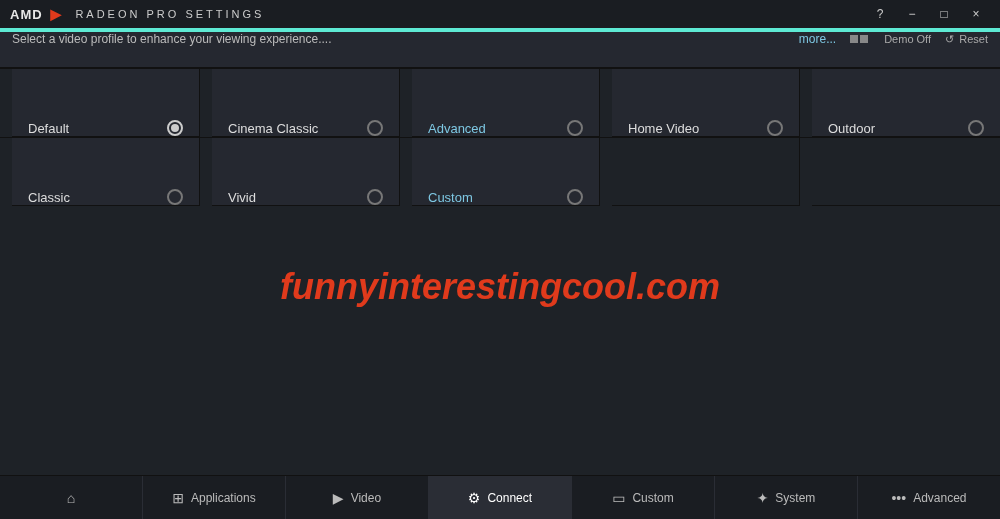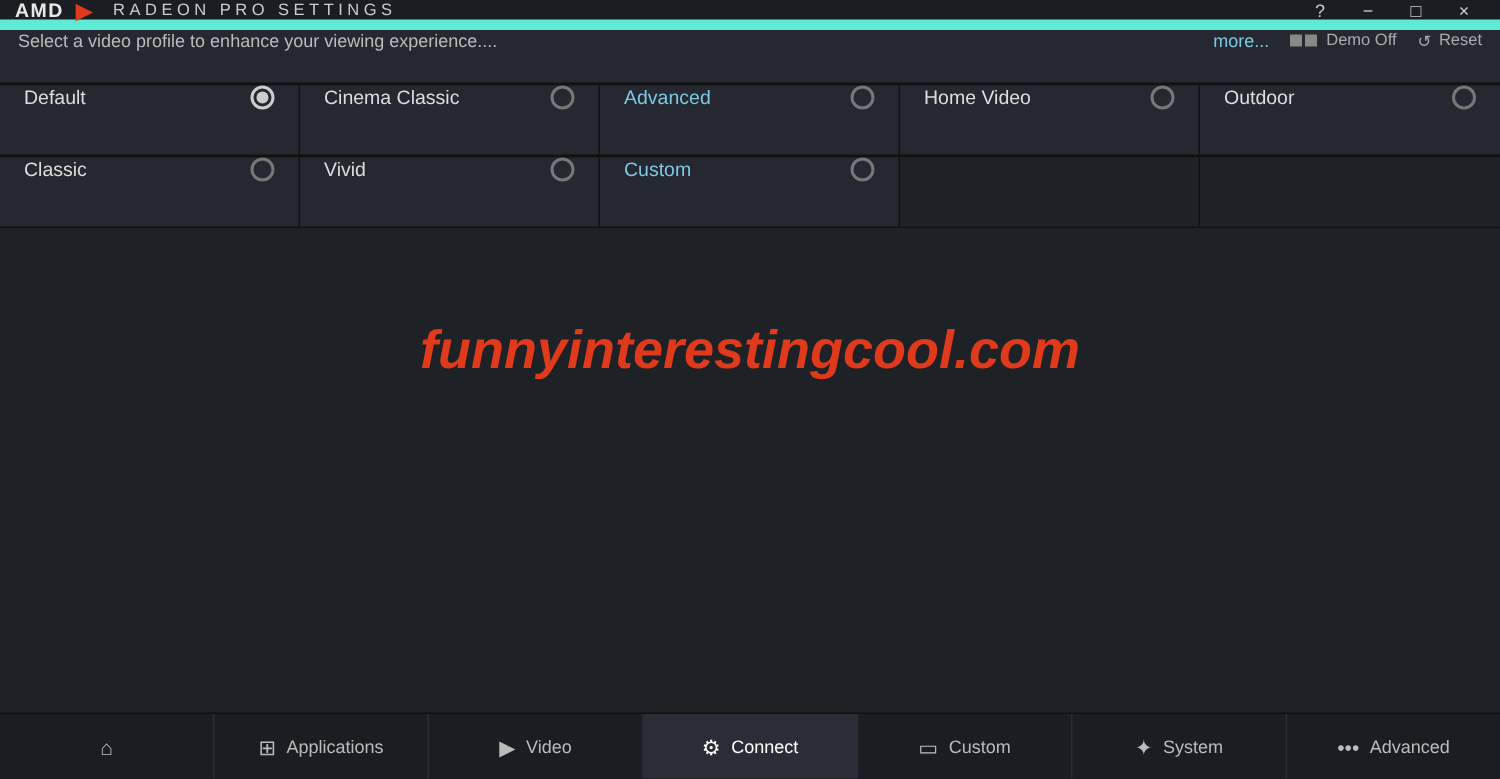--- a/index.html
+++ b/index.html
@@ -11,23 +11,23 @@
       color: #ccc;
       overflow: hidden;
       position: relative;
     }
 
     
     .title-bar {
       display: flex;
       align-items: center;
       background: #1a1d22;
-      height: 20px;
+      height: 32px;
       padding: 0 10px;
-      border-bottom: 7px solid #5eead4;
+      border-bottom: 4px solid #5eead4;
     }
     .amd-logo {
       display: flex;
       align-items: center;
       gap: 8px;
     }
     .amd-text {
       font-size: 13px;
       font-weight: bold;
       color: #e8e8e8;
@@ -85,21 +85,21 @@
       color: #7ec8e3;
       font-size: 12px;
       cursor: pointer;
       background: none;
       border: none;
       padding: 0;
     }
     .demo-container {
       display: flex;
       align-items: center;
-      gap: 6px;
+      gap: 16px;
     }
     .demo-icon {
       display: flex;
       gap: 2px;
     }
     .demo-rect {
       width: 8px;
       height: 8px;
       background: #888;
     }
@@ -184,28 +184,29 @@
     }
 
     
     .profiles-grid {
       display: grid;
       grid-template-columns: repeat(5, 1fr);
       border-top: 1px solid #111;
     }
     .profile-item {
       display: flex;
-      align-items: flex-start;
-      height: 47px;
+      align-items: flex-end;
+      height: 68px;
       padding: 0 16px;
       border-right: 1px solid #111;
       border-bottom: 1px solid #111;
       background: #252830;
       cursor: pointer;
       gap: 0;
+      margin-left: 12px;
     }
     .profile-item:nth-child(5n) {
       border-right: none;
     }
     .profile-item.empty {
       background: #1e2227;
       cursor: default;
     }
     .profile-item-name {
       font-size: 13px;

